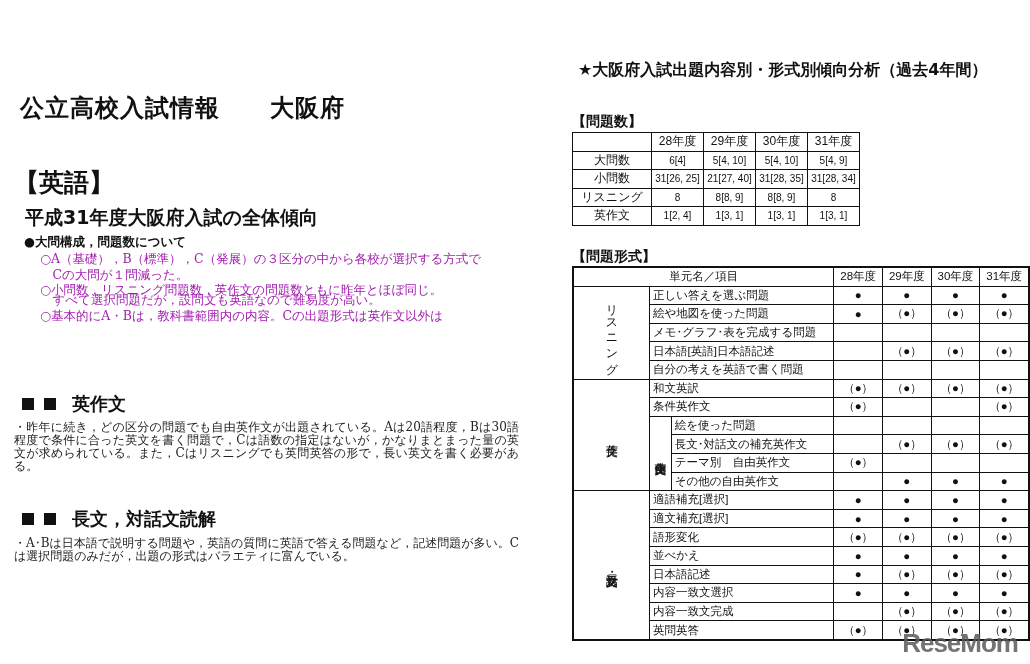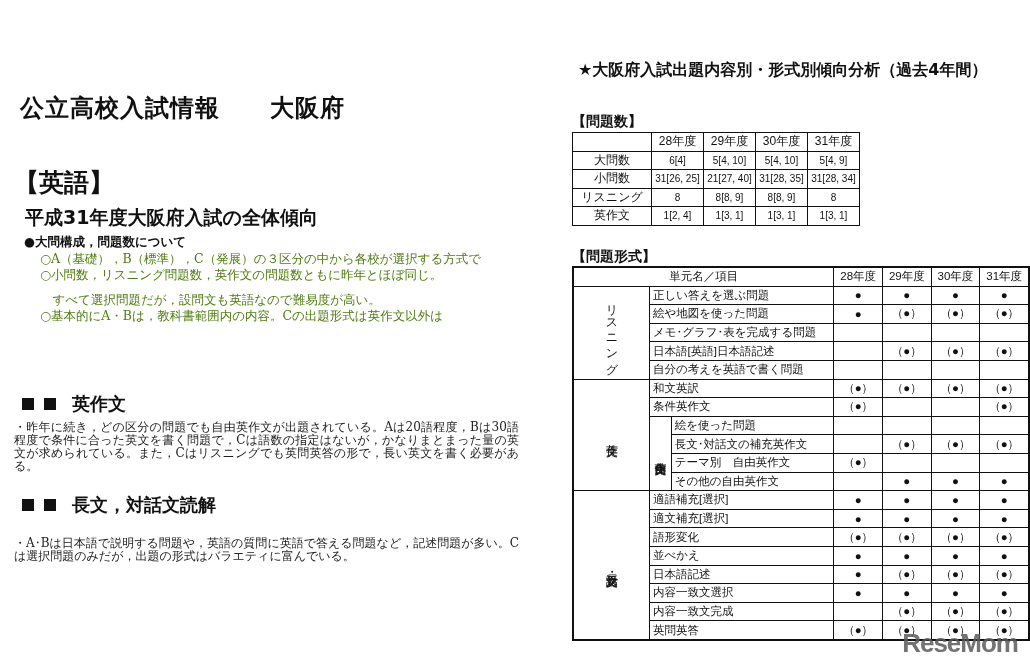--- a/index.html
+++ b/index.html
@@ -5,21 +5,21 @@
   html, body { margin: 0; padding: 0; }
   body {
     width: 1030px; height: 664px; background: #ffffff; position: relative; overflow: hidden;
     font-family: "DejaVu Sans", sans-serif; color: #111;
   }
   .abs { position: absolute; }
   .title { left: 20px; top: 92px; font-size: 24px; font-weight: bold; letter-spacing: 1px; white-space: pre; }
   .subject { left: 14px; top: 138px; font-size: 25px; font-weight: bold; margin-top: 28px; }
   .h2 { left: 25px; top: 205px; font-size: 19px; font-weight: bold; }
   .bullet-h { font-size: 12.5px; font-weight: bold; }
-  .serif { font-family: "DejaVu Serif", serif; font-size: 12.5px; line-height: 15.5px; color: #4d7c0f; }
+  .serif { font-family: "DejaVu Serif", serif; font-size: 12.5px; line-height: 15.5px; color: #a21caf; }
   .sec-h { font-size: 18px; font-weight: bold; display: flex; align-items: center; }
   .sq { display: inline-block; width: 12px; height: 12px; background: #111; margin-right: 10px; }
   .sq2 { margin-right: 16px; }
   .para { left: 14px; width: 505px; font-family: "DejaVu Serif", serif; font-size: 12px; line-height: 13px; color: #222; text-align: justify; }
 
   .rt-title { left: 578px; top: 60px; font-size: 16px; font-weight: bold; white-space: nowrap; }
   .tbl-label { font-size: 14px; font-weight: bold; }
 
   table { border-collapse: collapse; position: absolute; font-family: "Liberation Sans", sans-serif; }
   td { border: 1.5px solid #111; padding: 0; text-align: center; vertical-align: middle; }
@@ -40,38 +40,39 @@
 
 <div class="abs title">公立高校入試情報　　大阪府</div>
 <div class="abs subject">【英語】</div>
 
 <div class="abs h2">平成31年度大阪府入試の全体傾向</div>
 
 <div class="abs" style="left:24px; top:234px;">
   <div class="bullet-h">●大問構成，問題数について</div>
   <div class="serif" style="padding-left:16px;">
     <div>○A（基礎），B（標準），C（発展）の３区分の中から各校が選択する方式で</div>
+    <div>　Cの大問が１問減った。</div>
     <div>○小問数，リスニング問題数，英作文の問題数ともに昨年とほぼ同じ。</div>
   </div>
 </div>
 <div class="abs" style="left:24px; top:292px;">
   <div class="serif" style="padding-left:16px;">
     <div>　すべて選択問題だが，設問文も英語なので難易度が高い。</div>
     <div>○基本的にA・Bは，教科書範囲内の内容。Cの出題形式は英作文以外は</div>
   </div>
 </div>
 
 <div class="abs sec-h" style="left:22px; top:392px;">
   <span class="sq"></span>
     <span class="sq sq2"></span>
   <span>英作文</span>
 </div>
 <div class="abs para" style="top:421px;">・昨年に続き，どの区分の問題でも自由英作文が出題されている。Aは20語程度，Bは30語程度で条件に合った英文を書く問題で，Cは語数の指定はないが，かなりまとまった量の英文が求められている。また，Cはリスニングでも英問英答の形で，長い英文を書く必要がある。</div>
 
-<div class="abs sec-h" style="left:22px; top:493px;text-align:right;">
+<div class="abs sec-h" style="left:22px; top:507px;text-align:right;">
   <span class="sq"></span>
     <span class="sq sq2"></span>
   <span>長文，対話文読解</span>
 </div>
 <div class="abs para" style="top:537px;">
   <div>・A･Bは日本語で説明する問題や，英語の質問に英語で答える問題など，記述問題が多い。Cは選択問題のみだが，出題の形式はバラエティに富んでいる。</div>
 </div>
 
 <div class="abs rt-title">★大阪府入試出題内容別・形式別傾向分析（過去4年間）</div>
 <div class="abs tbl-label" style="left:572px; top:113px;">【問題数】</div>

